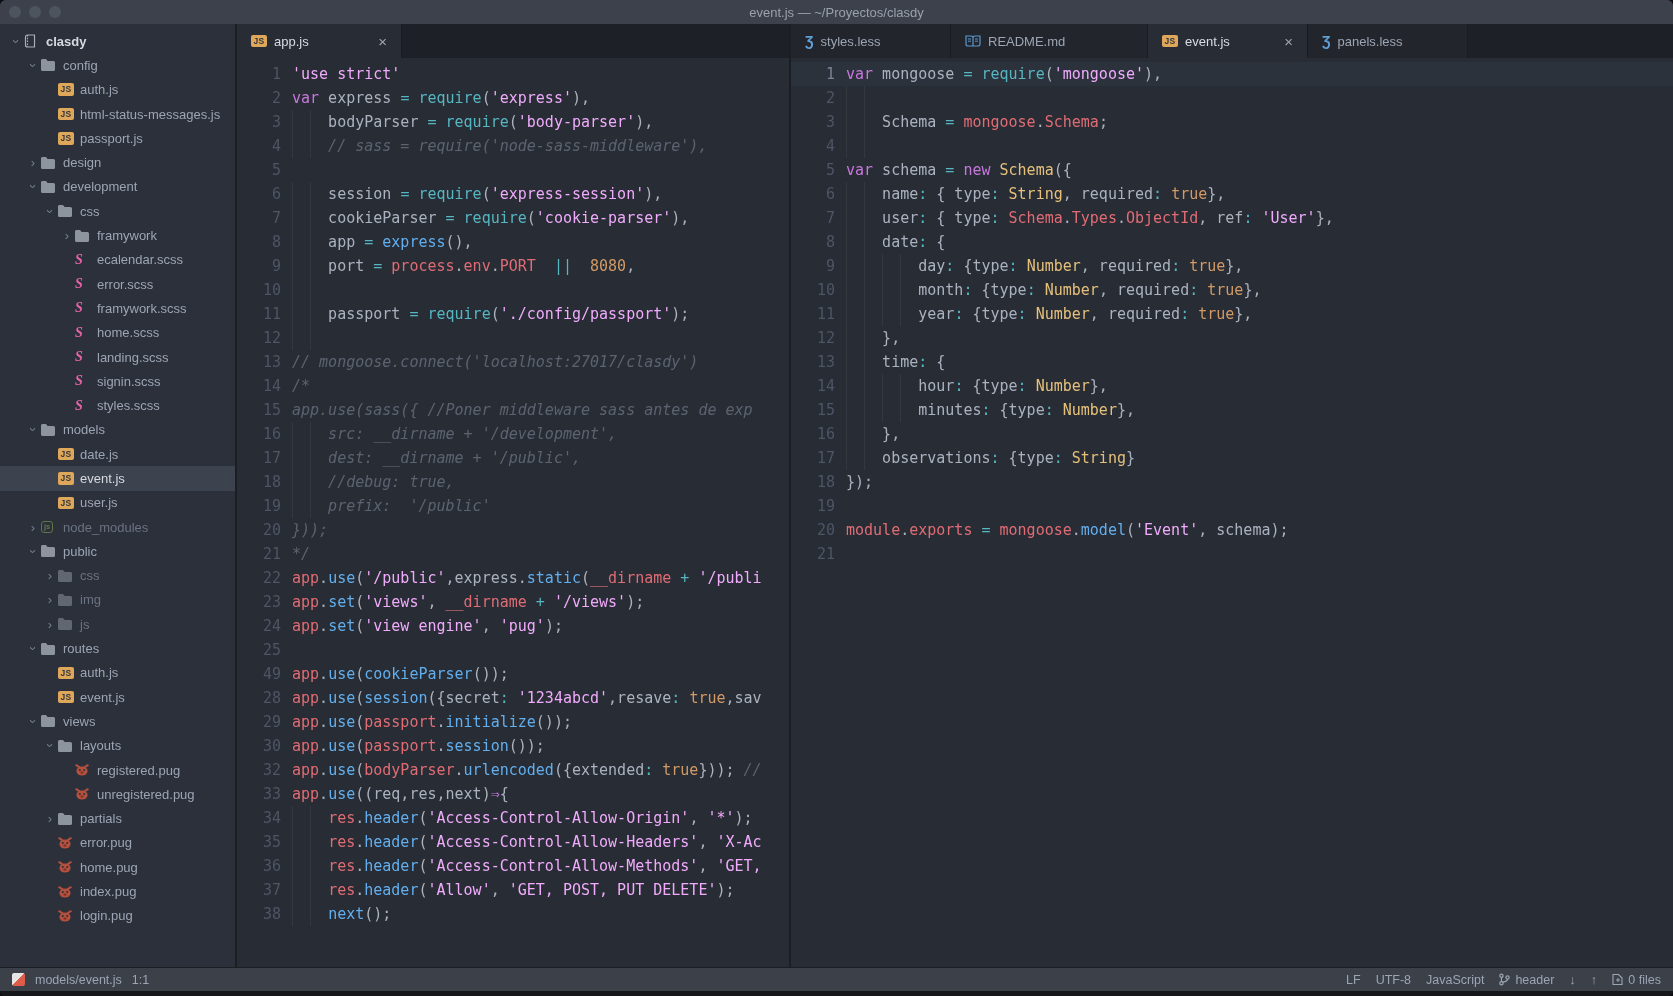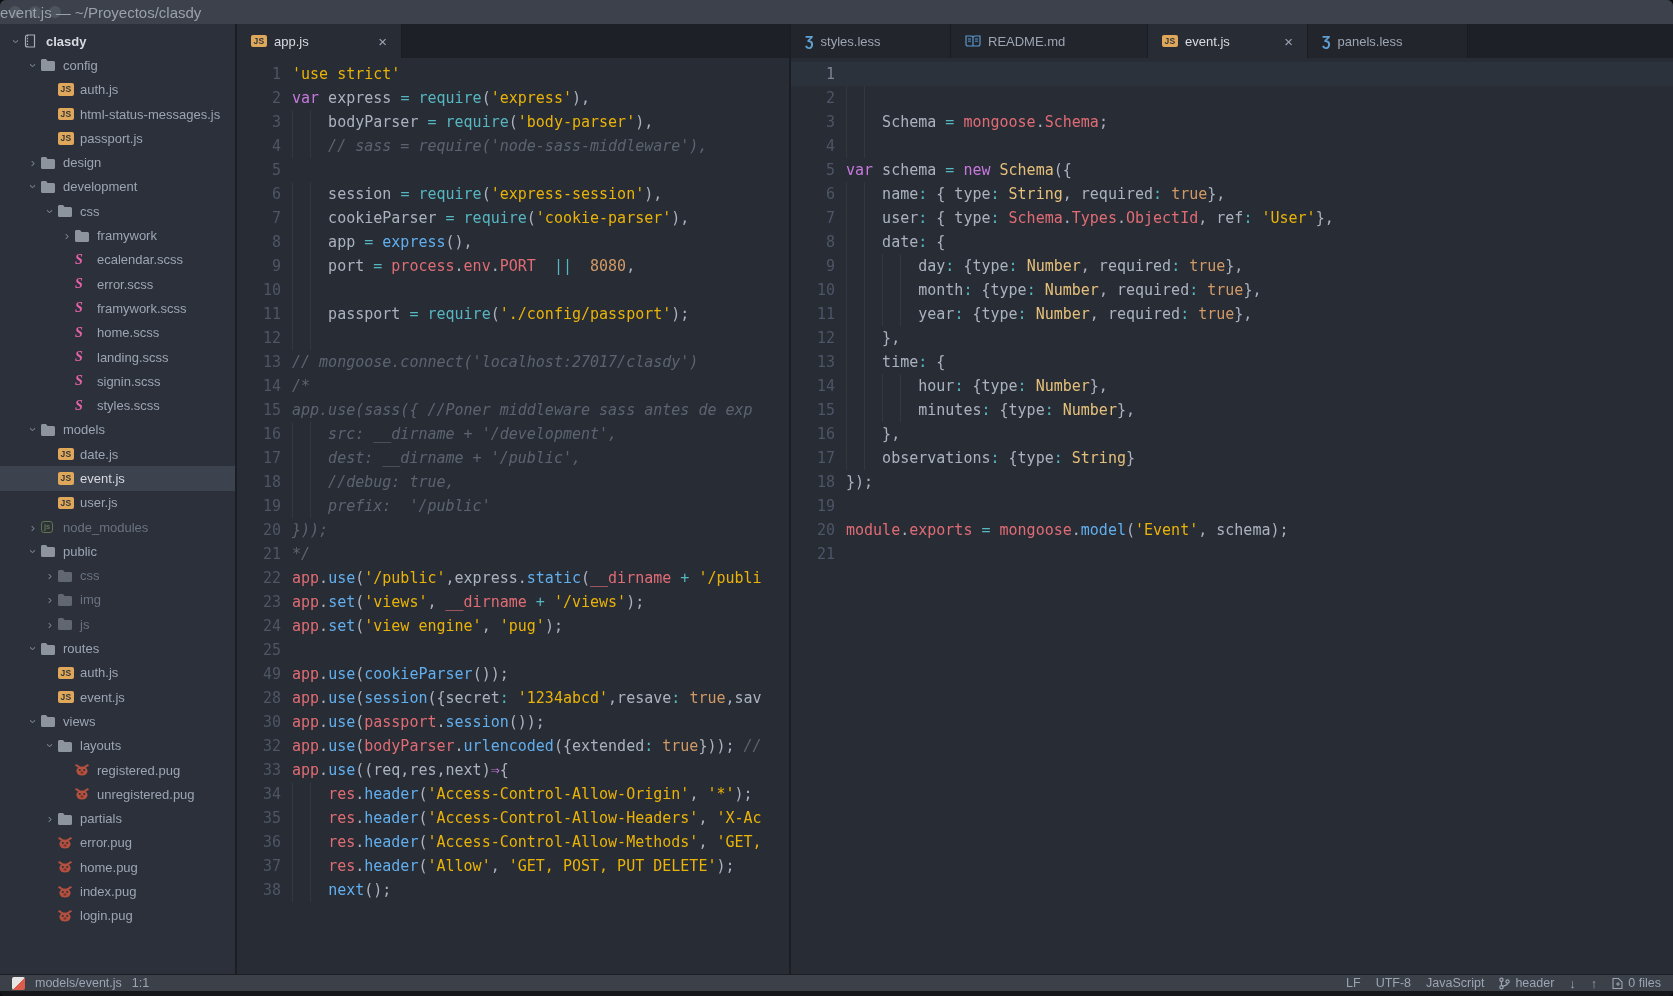--- a/index.html
+++ b/index.html
@@ -3,21 +3,21 @@
 <meta charset="utf-8">
 <style>
   * { margin:0; padding:0; box-sizing:border-box; }
   html,body { width:1673px; height:996px; background:#0c0d10; font-family:"Liberation Sans",sans-serif; }
   .window { width:1673px; height:996px; display:flex; flex-direction:column; background:#282c34; border-radius:6px; overflow:hidden; }
 
   
   .titlebar { height:24px; background:#3c414b; display:flex; align-items:center; position:relative; flex:none; }
   .lights { display:flex; gap:8px; margin-left:9px; }
   .light { width:12px; height:12px; border-radius:50%; background:#4e545e; }
-  .titletext { position:absolute; left:0; right:0; color:#9aa1ad; font-size:15px; }
+  .titletext { position:absolute; left:0; right:0; text-align:center; color:#9aa1ad; font-size:13px; }
 
   
   .body-row { flex:1; display:flex; min-height:0; }
 
   
   .sidebar { width:237px; flex:none; background:#2b303a; border-right:2px solid #1b1e23; overflow:hidden; }
   .tree { padding-top:5px; }
   .trow { display:flex; align-items:center; height:24.3px; color:#9da5b4; font-size:13px; white-space:nowrap; }
   .trow.sel { background:#3c424e; color:#d7dae0; }
   .trow.dim { color:#6b7280; }
@@ -53,28 +53,28 @@
   .line.hl { background:#2c323c; }
   .ln { width:44px; flex:none; text-align:right; color:#4d5566; user-select:none; }
   .line.hl .ln { color:#7b8494; }
   .codetext { margin-left:11px; position:relative; white-space:pre; }
   .guide { position:absolute; top:0; bottom:0; width:1px; background:rgba(171,178,191,.09); }
 
   .tk-p { color:#c678dd; }
   .tk-f { color:#abb2bf; }
   .tk-b { color:#61afef; }
   .tk-c { color:#56b6c2; }
-  .tk-g { color:#eab308; }
+  .tk-g { color:#f0abfc; }
   .tk-r { color:#e06c75; }
   .tk-o { color:#d19a66; }
   .tk-y { color:#e5c07b; }
   .tk-k { color:#5c6370; font-style:italic; }
 
   
-  .statusbar { height:17px; flex:none; background:#3b4049; border-top:1px solid #1b1e23; display:flex; align-items:center; padding:0 12px; color:#9da5b4; font-size:12.5px; }
+  .statusbar { height:24px; flex:none; background:#3b4049; border-top:1px solid #1b1e23; display:flex; align-items:center; padding:0 12px; color:#9da5b4; font-size:12.5px; }
   .sb-left { display:flex; align-items:center; gap:10px; }
   .sb-right { margin-left:auto; display:flex; align-items:center; gap:15px; }
   .sb-group { display:flex; align-items:center; gap:5px; }
   .gitsquare { width:13px; height:13px; border-radius:2px; background:linear-gradient(135deg,#e8e6e4 50%,#dd5c4a 50%); }
   .sb-arrow { font-size:13px; }
   .bottom-strip { height:5px; flex:none; background:#15171b; }
 </style>
 </head>
 <body>
 
@@ -492,20 +492,21 @@
           <div class="line"><span class="ln">18</span><span class="codetext"><span class="guide" style="left: 0ch;"></span><span class="guide" style="left: 2ch;"></span><span class="tk-k">    //debug: true,</span></span></div>
           <div class="line"><span class="ln">19</span><span class="codetext"><span class="guide" style="left: 0ch;"></span><span class="guide" style="left: 2ch;"></span><span class="tk-k">    prefix:  '/public'</span></span></div>
           <div class="line"><span class="ln">20</span><span class="codetext"><span class="tk-k">}));</span></span></div>
           <div class="line"><span class="ln">21</span><span class="codetext"><span class="tk-k">*/</span></span></div>
           <div class="line"><span class="ln">22</span><span class="codetext"><span class="tk-r">app</span><span class="tk-f">.</span><span class="tk-b">use</span><span class="tk-f">(</span><span class="tk-g">'/public'</span><span class="tk-f">,</span><span class="tk-f">express</span><span class="tk-f">.</span><span class="tk-b">static</span><span class="tk-f">(</span><span class="tk-r">__dirname</span><span class="tk-f"> </span><span class="tk-c">+</span><span class="tk-f"> </span><span class="tk-g">'/publi</span></span></div>
           <div class="line"><span class="ln">23</span><span class="codetext"><span class="tk-r">app</span><span class="tk-f">.</span><span class="tk-b">set</span><span class="tk-f">(</span><span class="tk-g">'views'</span><span class="tk-f">, </span><span class="tk-r">__dirname</span><span class="tk-f"> </span><span class="tk-c">+</span><span class="tk-f"> </span><span class="tk-g">'/views'</span><span class="tk-f">);</span></span></div>
           <div class="line"><span class="ln">24</span><span class="codetext"><span class="tk-r">app</span><span class="tk-f">.</span><span class="tk-b">set</span><span class="tk-f">(</span><span class="tk-g">'view engine'</span><span class="tk-f">, </span><span class="tk-g">'pug'</span><span class="tk-f">);</span></span></div>
           <div class="line"><span class="ln">25</span><span class="codetext"></span></div>
           <div class="line"><span class="ln">49</span><span class="codetext"><span class="tk-r">app</span><span class="tk-f">.</span><span class="tk-b">use</span><span class="tk-f">(</span><span class="tk-b">cookieParser</span><span class="tk-f">());</span></span></div>
           <div class="line"><span class="ln">28</span><span class="codetext"><span class="tk-r">app</span><span class="tk-f">.</span><span class="tk-b">use</span><span class="tk-f">(</span><span class="tk-b">session</span><span class="tk-f">({secret</span><span class="tk-c">:</span><span class="tk-f"> </span><span class="tk-g">'1234abcd'</span><span class="tk-f">,resave</span><span class="tk-c">:</span><span class="tk-f"> </span><span class="tk-o">true</span><span class="tk-f">,sav</span></span></div>
+          <div class="line"><span class="ln">29</span><span class="codetext"><span class="tk-r">app</span><span class="tk-f">.</span><span class="tk-b">use</span><span class="tk-f">(</span><span class="tk-r">passport</span><span class="tk-f">.</span><span class="tk-b">initialize</span><span class="tk-f">());</span></span></div>
           <div class="line"><span class="ln">30</span><span class="codetext"><span class="tk-r">app</span><span class="tk-f">.</span><span class="tk-b">use</span><span class="tk-f">(</span><span class="tk-r">passport</span><span class="tk-f">.</span><span class="tk-b">session</span><span class="tk-f">());</span></span></div>
           <div class="line"><span class="ln">32</span><span class="codetext"><span class="tk-r">app</span><span class="tk-f">.</span><span class="tk-b">use</span><span class="tk-f">(</span><span class="tk-r">bodyParser</span><span class="tk-f">.</span><span class="tk-b">urlencoded</span><span class="tk-f">({extended</span><span class="tk-c">:</span><span class="tk-f"> </span><span class="tk-o">true</span><span class="tk-f">})); </span><span class="tk-k">//</span></span></div>
           <div class="line"><span class="ln">33</span><span class="codetext"><span class="tk-r">app</span><span class="tk-f">.</span><span class="tk-b">use</span><span class="tk-f">((req,res,next)</span><span class="tk-p">⇒</span><span class="tk-f">{</span></span></div>
           <div class="line"><span class="ln">34</span><span class="codetext"><span class="guide" style="left: 0ch;"></span><span class="guide" style="left: 2ch;"></span><span class="tk-f">    </span><span class="tk-r">res</span><span class="tk-f">.</span><span class="tk-b">header</span><span class="tk-f">(</span><span class="tk-g">'Access-Control-Allow-Origin'</span><span class="tk-f">, </span><span class="tk-g">'*'</span><span class="tk-f">);</span></span></div>
           <div class="line"><span class="ln">35</span><span class="codetext"><span class="guide" style="left: 0ch;"></span><span class="guide" style="left: 2ch;"></span><span class="tk-f">    </span><span class="tk-r">res</span><span class="tk-f">.</span><span class="tk-b">header</span><span class="tk-f">(</span><span class="tk-g">'Access-Control-Allow-Headers'</span><span class="tk-f">, </span><span class="tk-g">'X-Ac</span></span></div>
           <div class="line"><span class="ln">36</span><span class="codetext"><span class="guide" style="left: 0ch;"></span><span class="guide" style="left: 2ch;"></span><span class="tk-f">    </span><span class="tk-r">res</span><span class="tk-f">.</span><span class="tk-b">header</span><span class="tk-f">(</span><span class="tk-g">'Access-Control-Allow-Methods'</span><span class="tk-f">, </span><span class="tk-g">'GET,</span></span></div>
           <div class="line"><span class="ln">37</span><span class="codetext"><span class="guide" style="left: 0ch;"></span><span class="guide" style="left: 2ch;"></span><span class="tk-f">    </span><span class="tk-r">res</span><span class="tk-f">.</span><span class="tk-b">header</span><span class="tk-f">(</span><span class="tk-g">'Allow'</span><span class="tk-f">, </span><span class="tk-g">'GET, POST, PUT DELETE'</span><span class="tk-f">);</span></span></div>
           <div class="line"><span class="ln">38</span><span class="codetext"><span class="guide" style="left: 0ch;"></span><span class="guide" style="left: 2ch;"></span><span class="tk-f">    </span><span class="tk-b">next</span><span class="tk-f">();</span></span></div>
         </div>
     </div>
@@ -528,21 +529,21 @@
             <span class="ic-js" style="display: inline-flex; align-items: center;">JS</span>
             <span class="tabname">event.js</span>
             <span class="close">×</span>
           </div>
           <div class="tab">
             <span class="ic-less" style="display: inline-flex; align-items: center;">Ʒ</span>
             <span class="tabname">panels.less</span>
           </div>
         </div>
       <div class="editor" id="editor-right">
-          <div class="line hl"><span class="ln">1</span></div>
+          <div class="line hl"><span class="ln">1</span><span class="codetext"><span class="tk-p">var</span><span class="tk-f"> mongoose </span><span class="tk-c">=</span><span class="tk-f"> </span><span class="tk-c">require</span><span class="tk-f">(</span><span class="tk-g">'mongoose'</span><span class="tk-f">),</span></span></div>
           <div class="line"><span class="ln">2</span><span class="codetext"><span class="guide" style="left: 0ch;"></span><span class="guide" style="left: 2ch;"></span></span></div>
           <div class="line"><span class="ln">3</span><span class="codetext"><span class="guide" style="left: 0ch;"></span><span class="guide" style="left: 2ch;"></span><span class="tk-f">    Schema </span><span class="tk-c">=</span><span class="tk-f"> </span><span class="tk-r">mongoose</span><span class="tk-f">.</span><span class="tk-r">Schema</span><span class="tk-f">;</span></span></div>
           <div class="line"><span class="ln">4</span><span class="codetext"><span class="guide" style="left: 0ch;"></span><span class="guide" style="left: 2ch;"></span></span></div>
           <div class="line"><span class="ln">5</span><span class="codetext"><span class="tk-p">var</span><span class="tk-f"> schema </span><span class="tk-c">=</span><span class="tk-f"> </span><span class="tk-p">new</span><span class="tk-f"> </span><span class="tk-y">Schema</span><span class="tk-f">({</span></span></div>
           <div class="line"><span class="ln">6</span><span class="codetext"><span class="guide" style="left: 0ch;"></span><span class="guide" style="left: 2ch;"></span><span class="tk-f">    name</span><span class="tk-c">:</span><span class="tk-f"> { type</span><span class="tk-c">:</span><span class="tk-f"> </span><span class="tk-y">String</span><span class="tk-f">, required</span><span class="tk-c">:</span><span class="tk-f"> </span><span class="tk-o">true</span><span class="tk-f">},</span></span></div>
           <div class="line"><span class="ln">7</span><span class="codetext"><span class="guide" style="left: 0ch;"></span><span class="guide" style="left: 2ch;"></span><span class="tk-f">    user</span><span class="tk-c">:</span><span class="tk-f"> { type</span><span class="tk-c">:</span><span class="tk-f"> </span><span class="tk-r">Schema</span><span class="tk-f">.</span><span class="tk-r">Types</span><span class="tk-f">.</span><span class="tk-r">ObjectId</span><span class="tk-f">, ref</span><span class="tk-c">:</span><span class="tk-f"> </span><span class="tk-g">'User'</span><span class="tk-f">},</span></span></div>
           <div class="line"><span class="ln">8</span><span class="codetext"><span class="guide" style="left: 0ch;"></span><span class="guide" style="left: 2ch;"></span><span class="tk-f">    date</span><span class="tk-c">:</span><span class="tk-f"> {</span></span></div>
           <div class="line"><span class="ln">9</span><span class="codetext"><span class="guide" style="left: 0ch;"></span><span class="guide" style="left: 2ch;"></span><span class="guide" style="left: 4ch;"></span><span class="guide" style="left: 6ch;"></span><span class="tk-f">        day</span><span class="tk-c">:</span><span class="tk-f"> {type</span><span class="tk-c">:</span><span class="tk-f"> </span><span class="tk-y">Number</span><span class="tk-f">, required</span><span class="tk-c">:</span><span class="tk-f"> </span><span class="tk-o">true</span><span class="tk-f">},</span></span></div>
           <div class="line"><span class="ln">10</span><span class="codetext"><span class="guide" style="left: 0ch;"></span><span class="guide" style="left: 2ch;"></span><span class="guide" style="left: 4ch;"></span><span class="guide" style="left: 6ch;"></span><span class="tk-f">        month</span><span class="tk-c">:</span><span class="tk-f"> {type</span><span class="tk-c">:</span><span class="tk-f"> </span><span class="tk-y">Number</span><span class="tk-f">, required</span><span class="tk-c">:</span><span class="tk-f"> </span><span class="tk-o">true</span><span class="tk-f">},</span></span></div>
           <div class="line"><span class="ln">11</span><span class="codetext"><span class="guide" style="left: 0ch;"></span><span class="guide" style="left: 2ch;"></span><span class="guide" style="left: 4ch;"></span><span class="guide" style="left: 6ch;"></span><span class="tk-f">        year</span><span class="tk-c">:</span><span class="tk-f"> {type</span><span class="tk-c">:</span><span class="tk-f"> </span><span class="tk-y">Number</span><span class="tk-f">, required</span><span class="tk-c">:</span><span class="tk-f"> </span><span class="tk-o">true</span><span class="tk-f">},</span></span></div>

